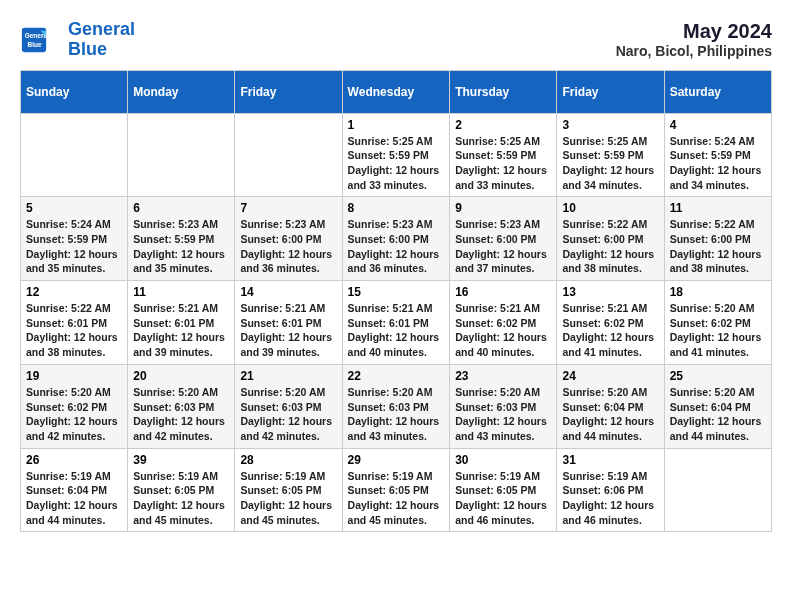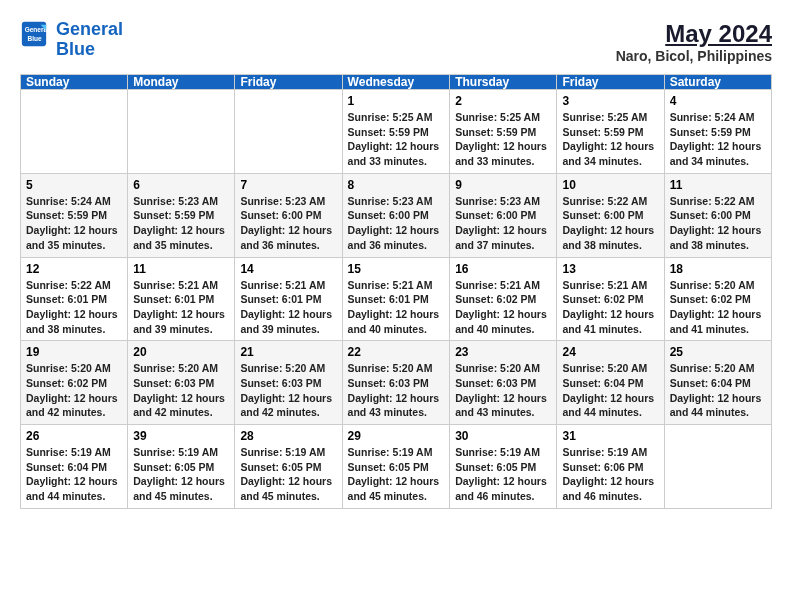--- a/index.html
+++ b/index.html
@@ -11,60 +11,59 @@
       padding: 20px;
     }
     .header {
       display: flex;
       justify-content: space-between;
       align-items: flex-start;
       margin-bottom: 10px;
     }
     .logo {
       display: flex;
-      align-items: flex-start;
-      gap: 8px;
+      align-items: center;
+      gap: 20px;
     }
     .logo-text {
       font-size: 18px;
       font-weight: bold;
       color: #1a1a2e;
       line-height: 1.1;
     }
     .logo-text span {
       color: #1565c0;
     }
     .logo-icon {
       width: 28px;
       height: 28px;
     }
     .title-block {
       text-align: right;
     }
     .month-year {
-      font-size: 24px;
+      font-size: 20px;
       font-weight: bold;
       color: #1a1a2e;
-      text-decoration: underline;
     }
     .location {
       font-size: 14px;
       color: #333;
       font-weight: bold;
     }
     .calendar {
       width: 100%;
       border-collapse: collapse;
       font-size: 11px;
     }
     .calendar th {
       background: #1565c0;
       color: #fff;
       text-align: left;
-      padding: 0 5px;
+      padding: 14px 5px;
       font-size: 12px;
       font-weight: bold;
       border: 1px solid #ccc;
     }
     .calendar td {
       vertical-align: top;
       border: 1px solid #ccc;
       padding: 4px 5px;
       width: 108px;
       min-height: 70px;

